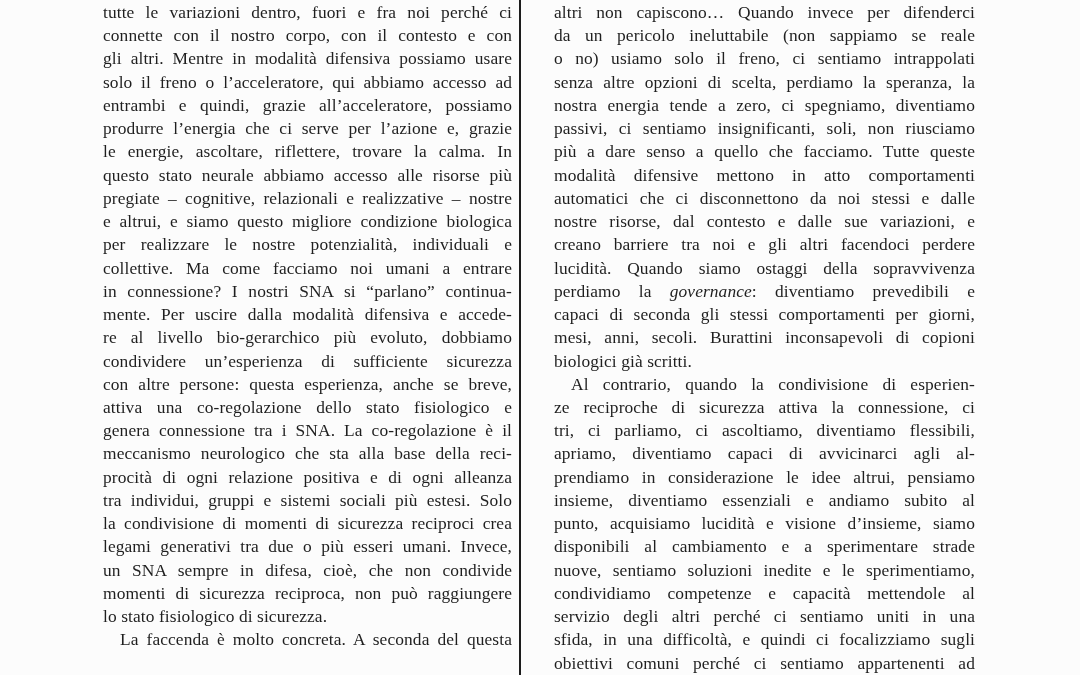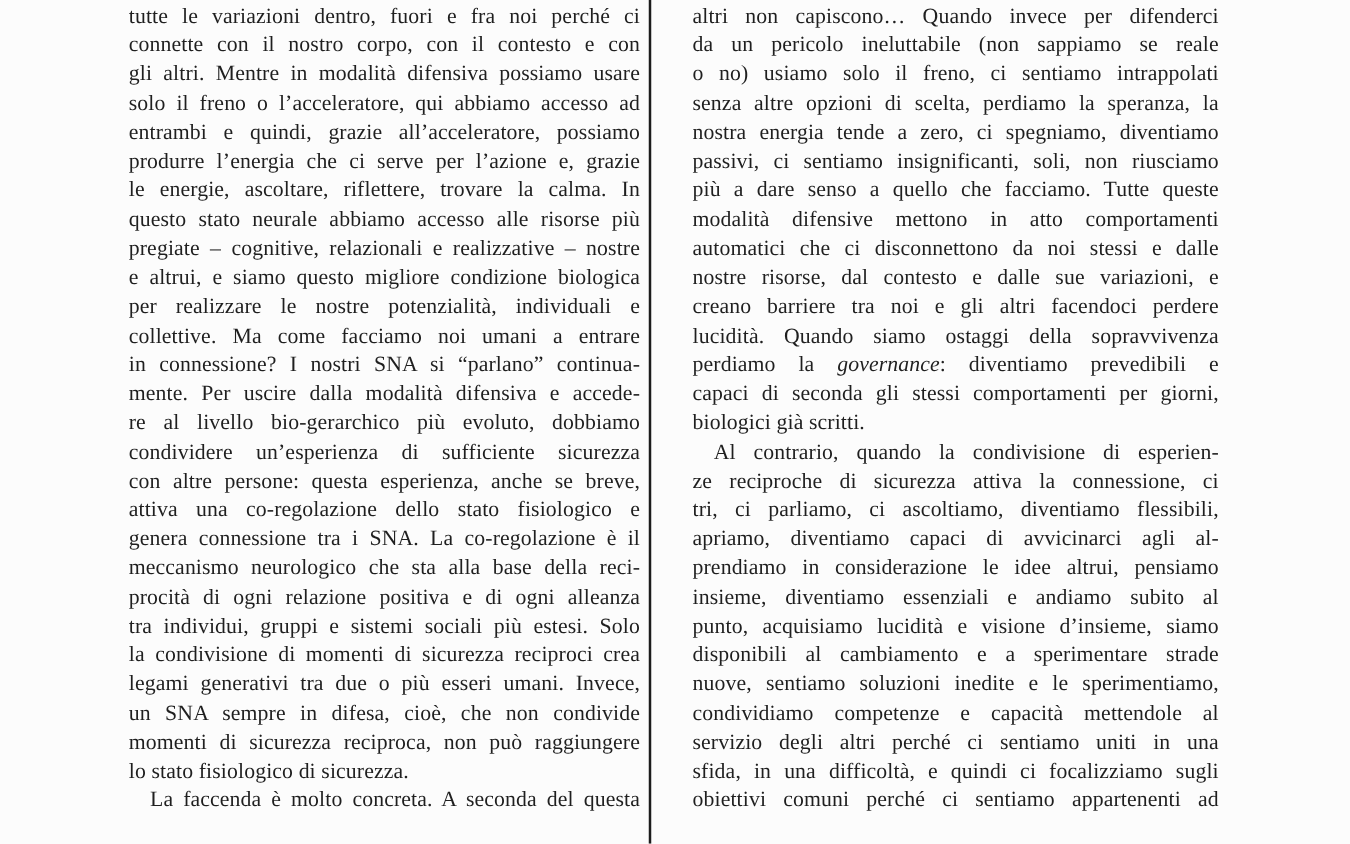--- a/index.html
+++ b/index.html
@@ -83,20 +83,21 @@
       <div class="line">nostra energia tende a zero, ci spegniamo, diventiamo</div>
       <div class="line">passivi, ci sentiamo insignificanti, soli, non riusciamo</div>
       <div class="line">più a dare senso a quello che facciamo. Tutte queste</div>
       <div class="line">modalità difensive mettono in atto comportamenti</div>
       <div class="line">automatici che ci disconnettono da noi stessi e dalle</div>
       <div class="line">nostre risorse, dal contesto e dalle sue variazioni, e</div>
       <div class="line">creano barriere tra noi e gli altri facendoci perdere</div>
       <div class="line">lucidità. Quando siamo ostaggi della sopravvivenza</div>
       <div class="line">perdiamo la <i>governance</i>: diventiamo prevedibili e</div>
       <div class="line">capaci di seconda gli stessi comportamenti per giorni,</div>
+      <div class="line">mesi, anni, secoli. Burattini inconsapevoli di copioni</div>
       <div class="line end">biologici già scritti.</div>
       <div class="line indent">Al contrario, quando la condivisione di esperien-</div>
       <div class="line">ze reciproche di sicurezza attiva la connessione, ci</div>
       <div class="line">tri, ci parliamo, ci ascoltiamo, diventiamo flessibili,</div>
       <div class="line">apriamo, diventiamo capaci di avvicinarci agli al-</div>
       <div class="line">prendiamo in considerazione le idee altrui, pensiamo</div>
       <div class="line">insieme, diventiamo essenziali e andiamo subito al</div>
       <div class="line">punto, acquisiamo lucidità e visione d’insieme, siamo</div>
       <div class="line">disponibili al cambiamento e a sperimentare strade</div>
       <div class="line">nuove, sentiamo soluzioni inedite e le sperimentiamo,</div>

